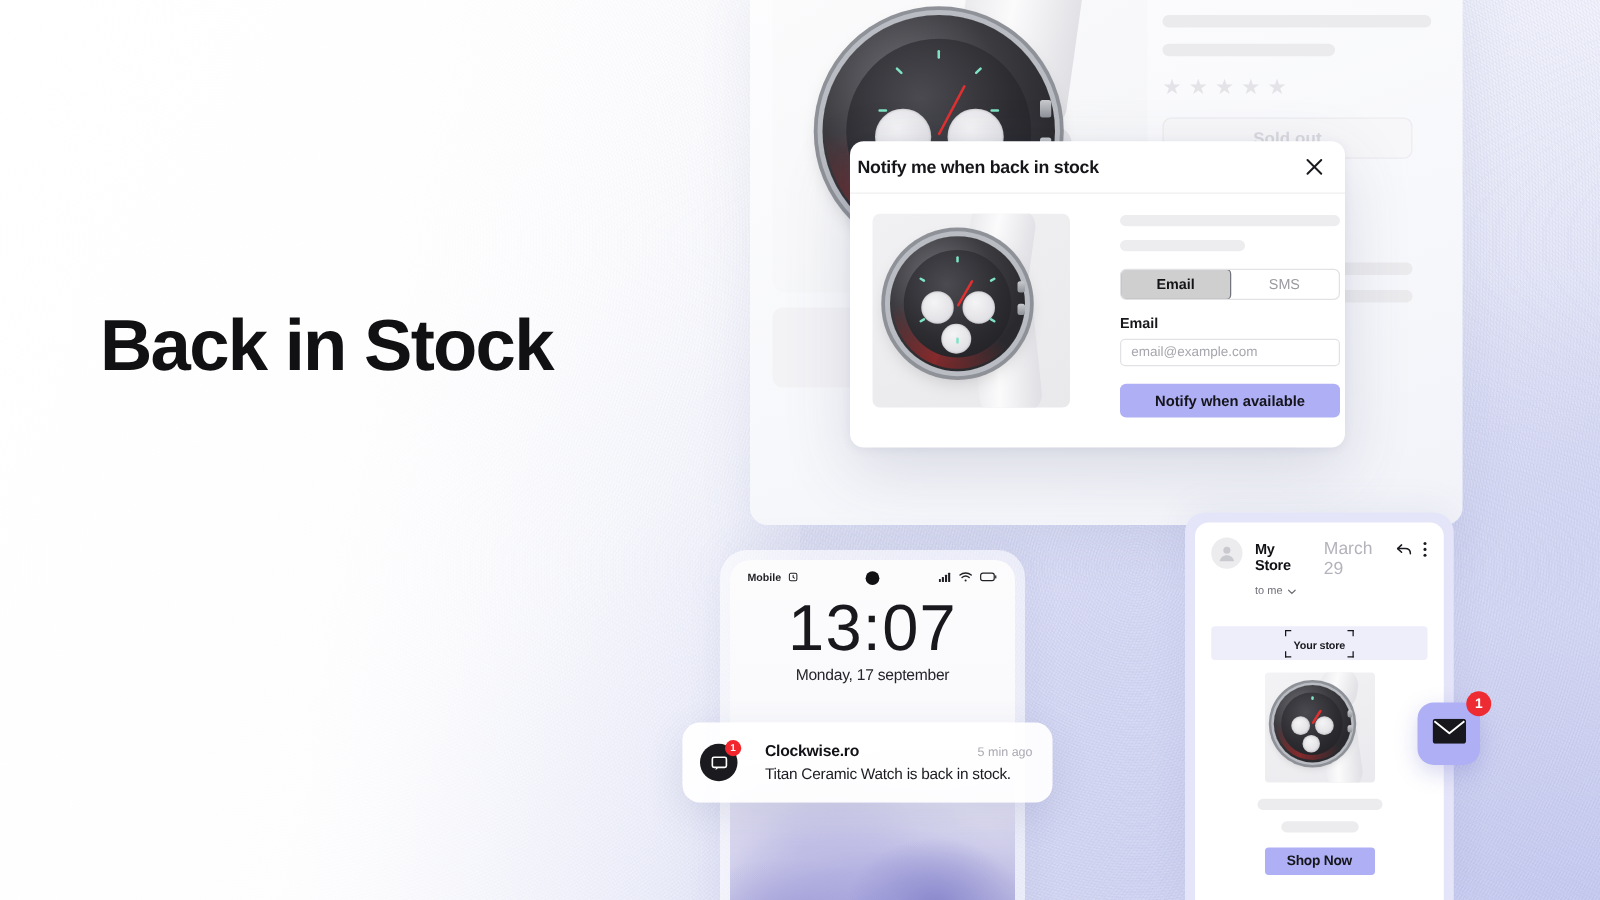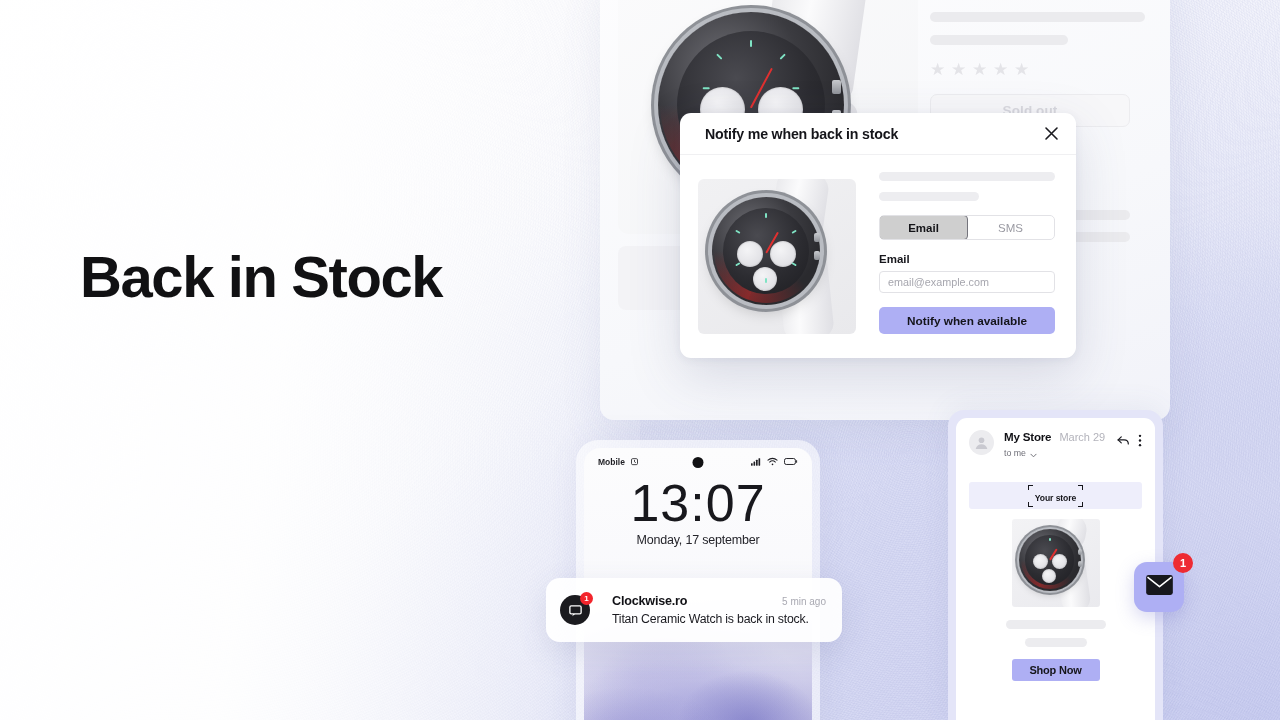--- a/index.html
+++ b/index.html
@@ -150,29 +150,29 @@
     width: 396px; height: 245px;
     background: #ffffff;
     border-radius: 11px;
     box-shadow: 0 18px 52px rgba(70,76,120,.17), 0 2px 8px rgba(70,76,120,.08);
     overflow: hidden;
   }
   .modal-head {
     height: 42px;
     border-bottom: 1px solid #f0f0f2;
     display: flex; align-items: center; justify-content: space-between;
-    padding: 0 16px 0 25px;
+    padding: 0 16px 0 6px;
   }
   .modal-title { font-size: 14.2px; font-weight: 700; color: #15151a; letter-spacing: -.2px; }
   .modal-close {
     width: 18px; height: 18px; color: #1a1a1f;
     display: flex; align-items: center; justify-content: center;
     cursor: pointer;
   }
-  .modal-body { display: flex; padding: 16px 36px 0 18px; gap: 23px; align-items: flex-end; }
+  .modal-body { display: flex; padding: 16px 36px 0 18px; gap: 40px; }
   .modal-photo {
     width: 158px; height: 155px;
     border-radius: 6px;
     background: linear-gradient(150deg,#f1f1f3 0%,#e9e9ec 100%);
     overflow: hidden;
     flex: none;
   }
   .modal-form { flex: 1; padding-top: 1px; }
   .form-skel1 { height: 9px; width: 176px; background: #ededf0; border-radius: 40px; }
   .form-skel2 { height: 9px; width: 100px; background: #ededf0; border-radius: 40px; margin-top: 11px; }
@@ -326,21 +326,21 @@
   .email-head { display: flex; align-items: flex-start; }
   .avatar {
     width: 25px; height: 25px; border-radius: 50%;
     background: #ececef;
     display: flex; align-items: center; justify-content: center;
     flex: none;
   }
   .email-meta { margin-left: 10px; flex: 1; }
   .em-row1 { display: flex; align-items: baseline; gap: 8px; }
   .em-store { font-size: 11.6px; font-weight: 700; color: #111116; letter-spacing: -.2px; }
-  .em-date { font-size: 11px; color: #b3b3bb; }
+  .em-date { font-size: 14px; color: #b3b3bb; }
   .em-row2 { display: flex; align-items: center; gap: 4px; margin-top: 1px; }
   .em-tome { font-size: 8.8px; color: #6f6f78; }
   .email-actions { display: flex; align-items: center; gap: 8px; padding-top: 3px; }
   .banner {
     margin-top: 20px;
     height: 27px;
     background: #eeeefb;
     border-radius: 3px;
     display: flex; align-items: center; justify-content: center;
   }

